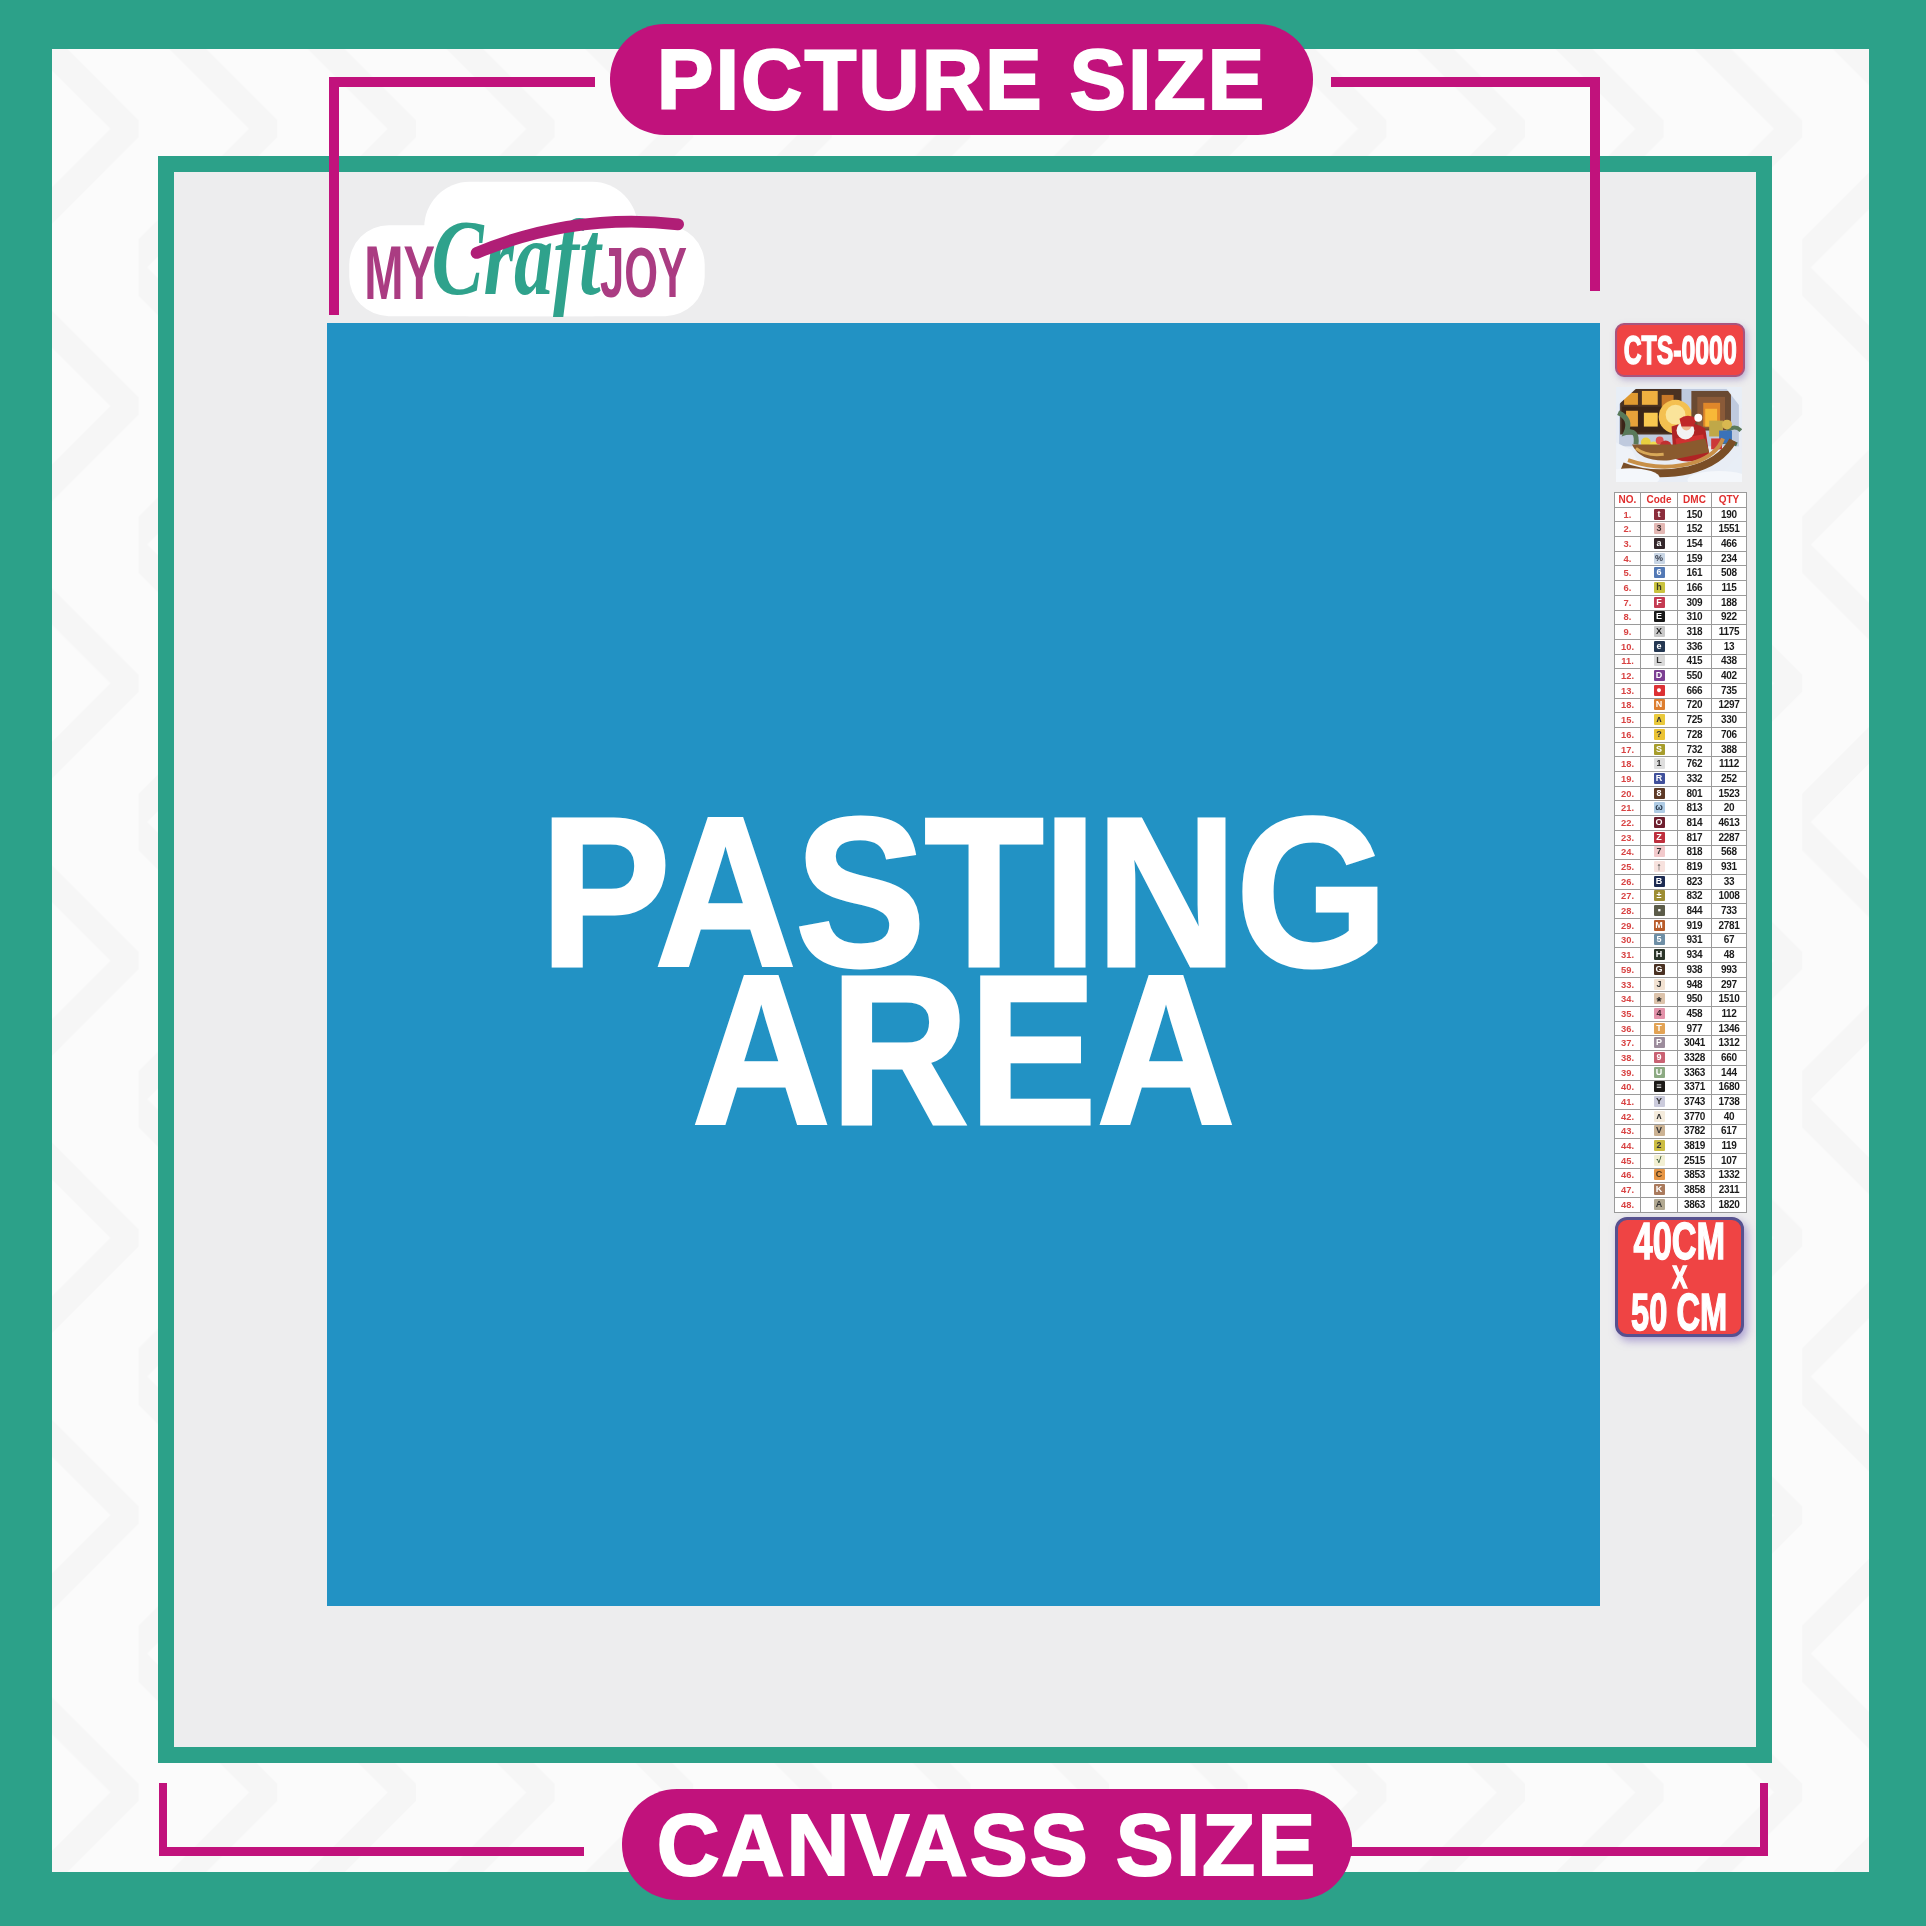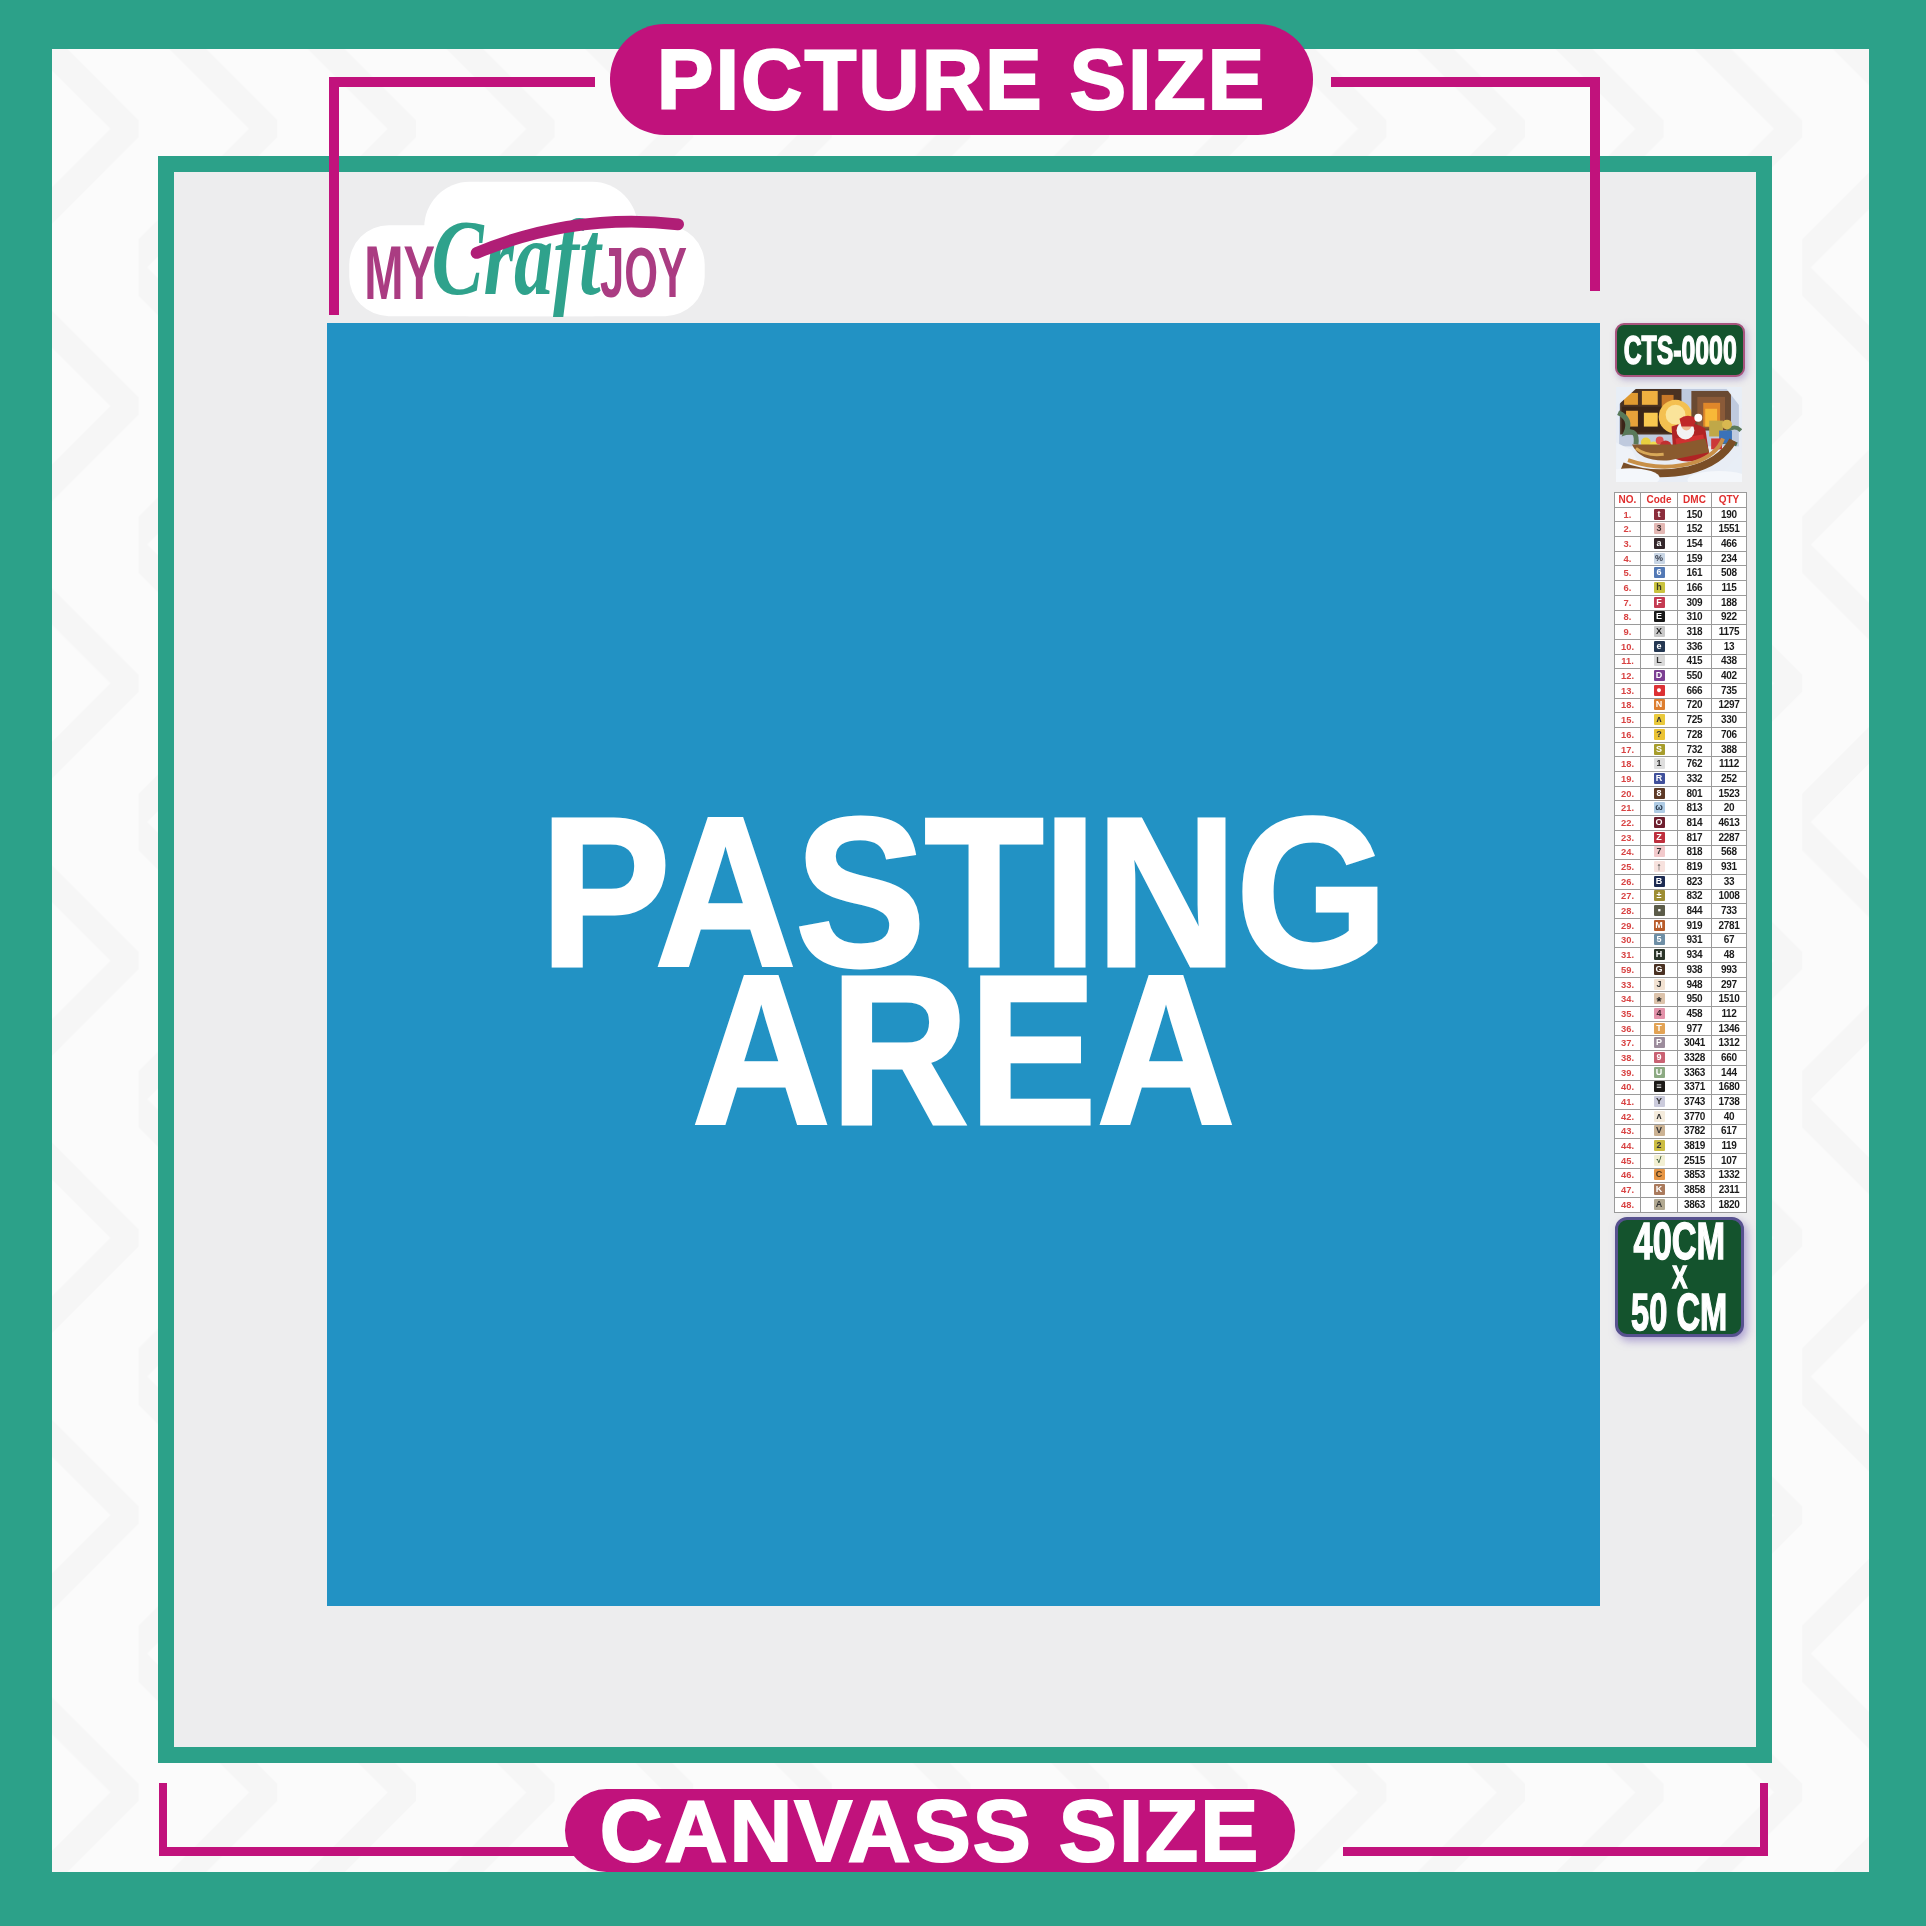--- a/index.html
+++ b/index.html
@@ -3,21 +3,21 @@
 <style>
 html,body{margin:0;padding:0;}
 body{width:1927px;height:1927px;position:relative;overflow:hidden;background:#fcfcfc;
   font-family:"Liberation Sans",sans-serif;}
 .abs{position:absolute;}
 .teal{background:#2CA189;}
 .mag{background:#C1127C;}
 .pill{position:absolute;background:#C1127C;border-radius:55px;display:flex;
   align-items:center;justify-content:center;color:#fff;font-weight:bold;
   -webkit-text-stroke:2px #fff;}
-.redlab{position:absolute;background:#14532d;color:#fff;font-weight:bold;
+.redlab{position:absolute;background:#ef4444;color:#fff;font-weight:bold;
   display:flex;align-items:center;justify-content:center;}
 table.chart{position:absolute;left:1614px;top:492px;width:131px;border-collapse:collapse;
   table-layout:fixed;background:#fff;border:1px solid #777;font-size:10px;line-height:12px;}
 table.chart td,table.chart th{border:1px solid #9a9a9a;padding:0;text-align:center;
   overflow:hidden;white-space:nowrap;height:13.7px;}
 table.chart th{font-size:10px;color:#E02D2D;font-weight:bold;}
 td.no{font-size:9.4px;font-weight:bold;color:#D84343;}
 td.dm,td.qt{font-size:10px;font-weight:bold;color:#1b1b1b;letter-spacing:-0.3px;}
 .sq{display:inline-block;width:11px;height:11px;line-height:11px;font-size:9px;
   font-weight:bold;border-radius:1px;text-align:center;vertical-align:top;}
@@ -69,21 +69,21 @@
   font-size:85px;letter-spacing:2px">PICTURE&nbsp;SIZE</div>
 
 <div class="abs mag" style="left:159px;top:1847px;width:425px;height:9px"></div>
 
 <div class="abs mag" style="left:1343px;top:1847px;width:425px;height:9px"></div>
 
 <div class="abs mag" style="left:159px;top:1783px;width:8px;height:73px"></div>
 
 <div class="abs mag" style="left:1760px;top:1783px;width:8px;height:73px"></div>
 
-<div class="pill" style="left:565px;top:1789px;width:730px;height:83px;
+<div class="pill" style="left:622px;top:1789px;width:730px;height:111px;
   font-size:87px;letter-spacing:2px">CANVASS&nbsp;SIZE</div>
 
 <svg class="abs" style="left:337px;top:168px" width="376" height="158" viewBox="0 0 380 160">
 
   <g fill="#ffffff">
     <rect x="12" y="58" width="360" height="92" rx="40"></rect>
     <rect x="88" y="14" width="216" height="136" rx="46"></rect>
   </g>
 
   <text transform="translate(63,133) scale(0.62,1)" text-anchor="middle" font-family="Liberation Sans" font-weight="bold" font-size="77" fill="#AA3C82">MY</text>

